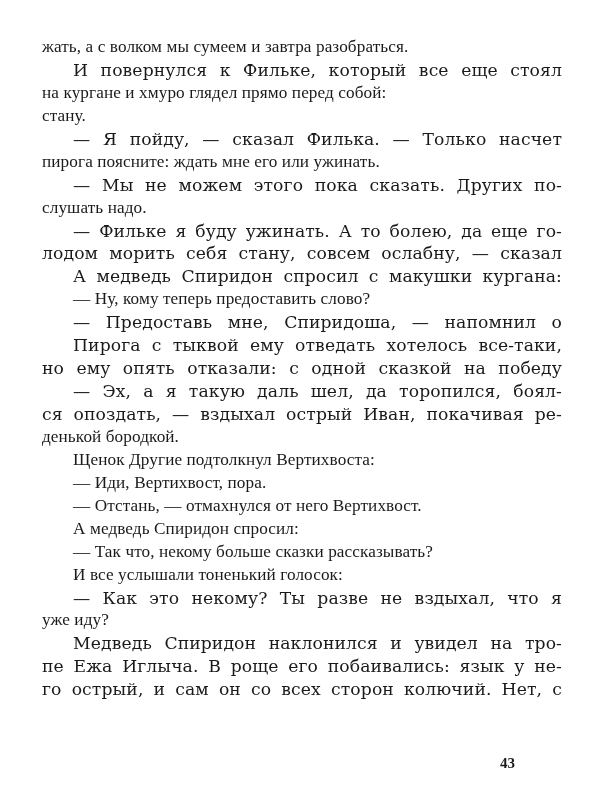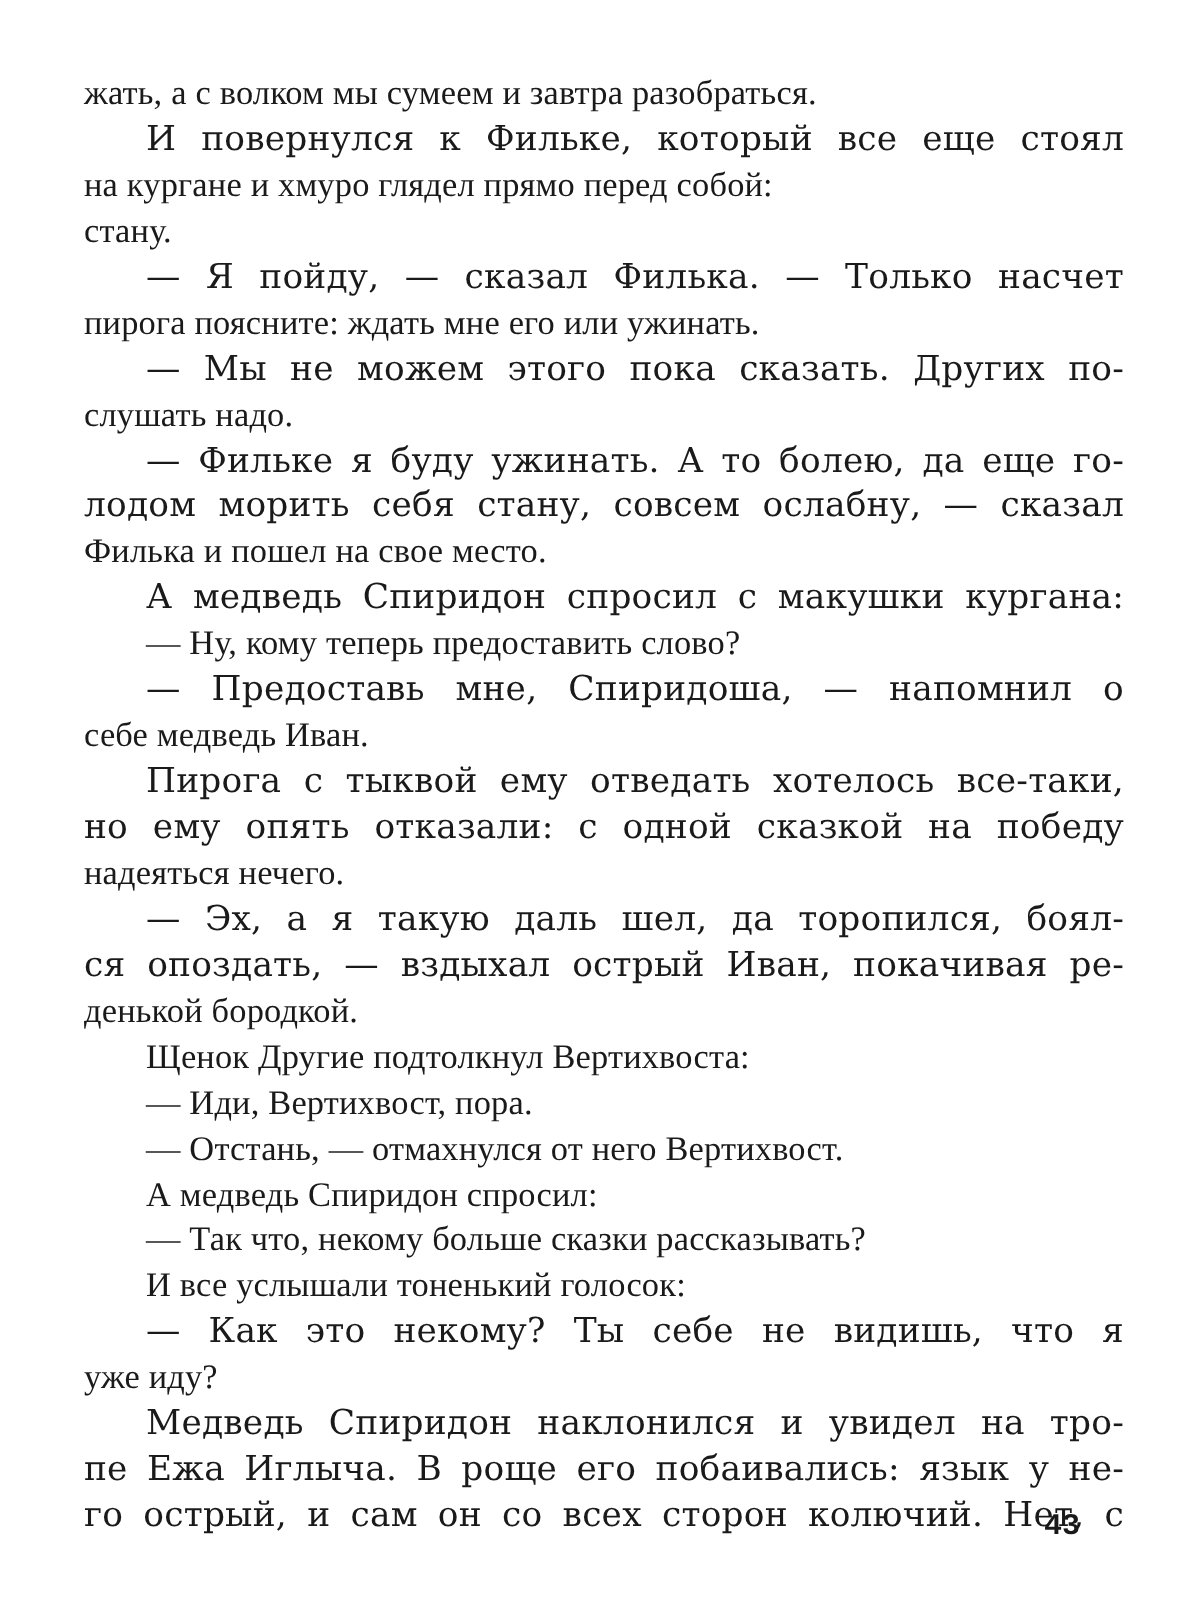--- a/index.html
+++ b/index.html
@@ -22,57 +22,54 @@
     text-align-last: justify;
     letter-spacing: 0.1px;
   }
   .line.last { text-align-last: left; font-family: Liberation Serif, serif; }
   .line.indent { padding-left: 31px; }
   .page-number {
     position: absolute;
     left: 500px;
     top: 755px;
     width: 62px;
-    text-align: center;
-    font-family: Liberation Mono, monospace;
+    text-align: left;
+    font-family: Liberation Serif, serif;
     font-weight: bold;
     font-size: 15px;
     color: #1a1a1a;
   }
 </style>
 </head>
 <body>
 
 <div class="page" id="page-text">
     <span class="line last">жать, а с волком мы сумеем и завтра разобраться.</span>
     <span class="line indent">И повернулся к Фильке, который все еще стоял</span>
     <span class="line last">на кургане и хмуро глядел прямо перед собой:</span>
     <span class="line last">стану.</span>
     <span class="line indent">— Я пойду, — сказал Филька. — Только насчет</span>
     <span class="line last">пирога поясните: ждать мне его или ужинать.</span>
     <span class="line indent">— Мы не можем этого пока сказать. Других по-</span>
     <span class="line last">слушать надо.</span>
     <span class="line indent">— Фильке я буду ужинать. А то болею, да еще го-</span>
     <span class="line">лодом морить себя стану, совсем ослабну, — сказал</span>
-    <span class="line last">Филька и пошел на свое место.</span>
     <span class="line indent">А медведь Спиридон спросил с макушки кургана:</span>
     <span class="line indent last">— Ну, кому теперь предоставить слово?</span>
     <span class="line indent">— Предоставь мне, Спиридоша, — напомнил о</span>
-    <span class="line last">себе медведь Иван.</span>
     <span class="line indent">Пирога с тыквой ему отведать хотелось все-таки,</span>
     <span class="line">но ему опять отказали: с одной сказкой на победу</span>
-    <span class="line last">надеяться нечего.</span>
     <span class="line indent">— Эх, а я такую даль шел, да торопился, боял-</span>
     <span class="line">ся опоздать, — вздыхал острый Иван, покачивая ре-</span>
     <span class="line last">денькой бородкой.</span>
     <span class="line indent last">Щенок Другие подтолкнул Вертихвоста:</span>
     <span class="line indent last">— Иди, Вертихвост, пора.</span>
     <span class="line indent last">— Отстань, — отмахнулся от него Вертихвост.</span>
     <span class="line indent last">А медведь Спиридон спросил:</span>
     <span class="line indent last">— Так что, некому больше сказки рассказывать?</span>
     <span class="line indent last">И все услышали тоненький голосок:</span>
-    <span class="line indent">— Как это некому? Ты себе не видишь, что я</span>
+    <span class="line indent">— Как это некому? Ты разве не вздыхал, что я</span>
     <span class="line last">уже иду?</span>
     <span class="line indent">Медведь Спиридон наклонился и увидел на тро-</span>
     <span class="line">пе Ежа Иглыча. В роще его побаивались: язык у не-</span>
     <span class="line">го острый, и сам он со всех сторон колючий. Нет, с</span>
   </div>
 <div class="page-number">43</div>
 
 </body></html>

